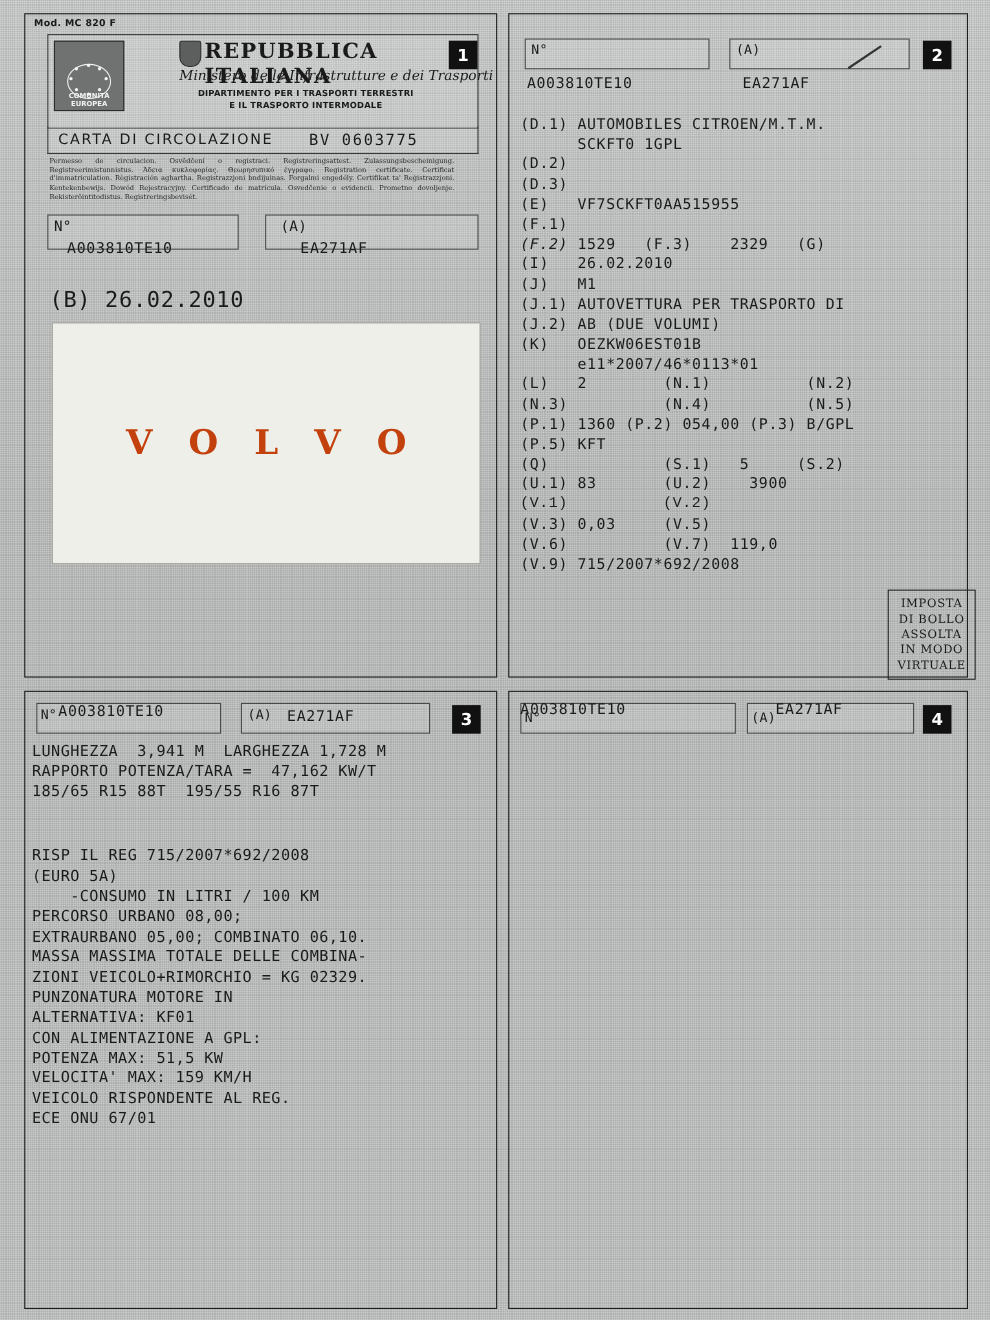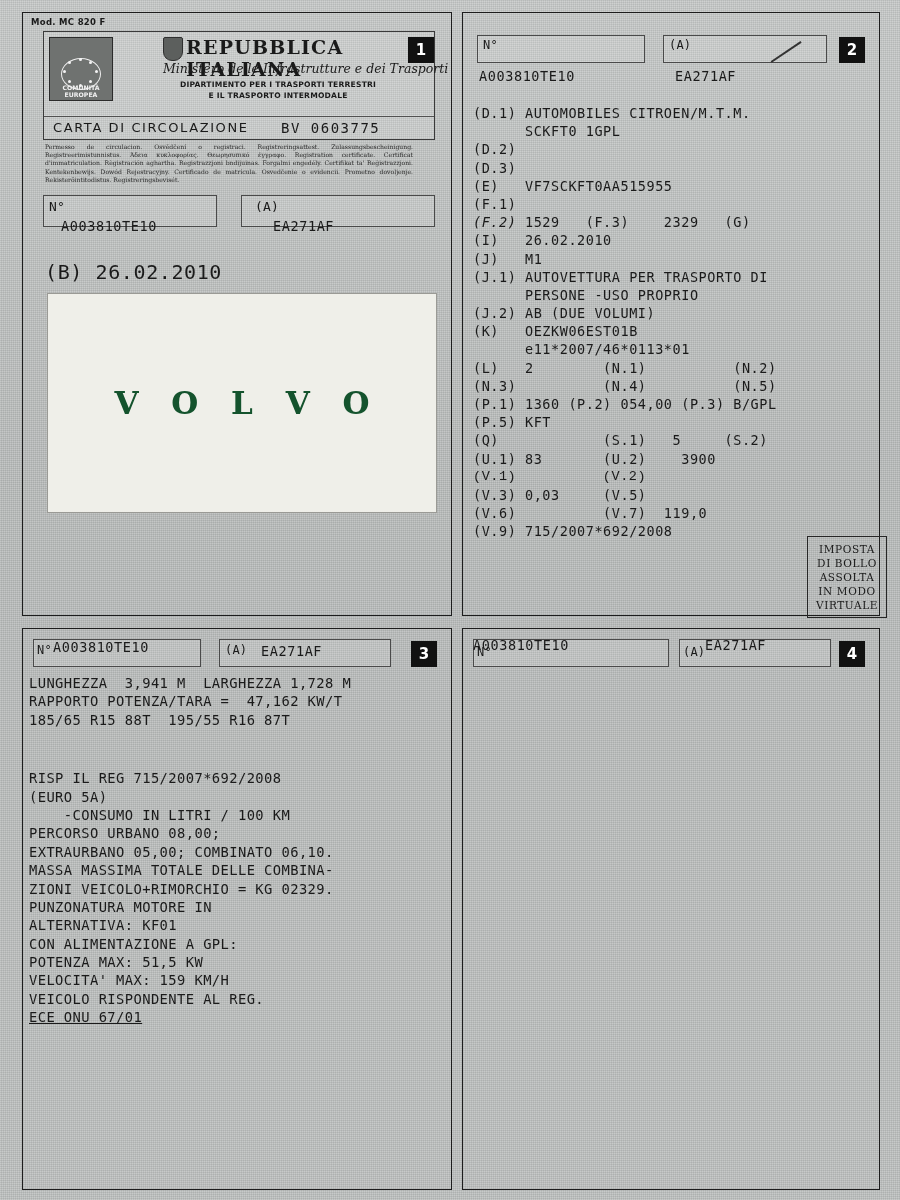--- a/index.html
+++ b/index.html
@@ -135,21 +135,21 @@
     position:absolute;
     background:#efefe9;
     border:1px solid #9a9a95;
     display:flex;align-items:center;justify-content:center;
   }
   .sticker span{
     font-family:"DejaVu Serif", serif;
     font-size:31px;
     letter-spacing:11px;
     font-weight:bold;
-    color:#14532d;
+    color:#c2410c;
     padding-left:11px;
   }
   
   .stampbox{
     position:absolute;
     border:1.5px solid #262626;
     padding:5px 6px;
     text-align:center;
     font-family:"DejaVu Serif", serif;
     font-size:10.5px;
@@ -237,21 +237,20 @@
       <div style="position: relative; height: 18.2px; font-size: 13.5px; letter-spacing: 0.55px; white-space: pre;"><span style="display: inline-block; width: 52px;">(D.1)</span><span>AUTOMOBILES CITROEN/M.T.M.</span></div>
       <div style="position: relative; height: 18.2px; font-size: 13.5px; letter-spacing: 0.55px; white-space: pre;"><span style="display: inline-block; width: 52px;"></span><span>SCKFT0 1GPL</span></div>
       <div style="position: relative; height: 18.2px; font-size: 13.5px; letter-spacing: 0.55px; white-space: pre;"><span style="display: inline-block; width: 52px;">(D.2)</span><span></span></div>
       <div style="position: relative; height: 18.2px; font-size: 13.5px; letter-spacing: 0.55px; white-space: pre;"><span style="display: inline-block; width: 52px;">(D.3)</span><span></span></div>
       <div style="position: relative; height: 18.2px; font-size: 13.5px; letter-spacing: 0.55px; white-space: pre;"><span style="display: inline-block; width: 52px;">(E)</span><span>VF7SCKFT0AA515955</span></div>
       <div style="position: relative; height: 18.2px; font-size: 13.5px; letter-spacing: 0.55px; white-space: pre;"><span style="display: inline-block; width: 52px;">(F.1)</span><span></span></div>
       <div style="position: relative; height: 18.2px; font-size: 13.5px; letter-spacing: 0.55px; white-space: pre;"><span style="display: inline-block; width: 52px; font-style: italic;">(F.2)</span><span>1529   (F.3)    2329   (G)</span></div>
       <div style="position: relative; height: 18.2px; font-size: 13.5px; letter-spacing: 0.55px; white-space: pre;"><span style="display: inline-block; width: 52px;">(I)</span><span>26.02.2010</span></div>
       <div style="position: relative; height: 18.2px; font-size: 13.5px; letter-spacing: 0.55px; white-space: pre;"><span style="display: inline-block; width: 52px;">(J)</span><span>M1</span></div>
       <div style="position: relative; height: 18.2px; font-size: 13.5px; letter-spacing: 0.55px; white-space: pre;"><span style="display: inline-block; width: 52px;">(J.1)</span><span>AUTOVETTURA PER TRASPORTO DI</span></div>
-      <div style="position: relative; height: 18.2px; font-size: 13.5px; letter-spacing: 0.55px; white-space: pre;"><span style="display: inline-block; width: 52px;"></span><span>PERSONE -USO PROPRIO</span></div>
       <div style="position: relative; height: 18.2px; font-size: 13.5px; letter-spacing: 0.55px; white-space: pre;"><span style="display: inline-block; width: 52px;">(J.2)</span><span>AB (DUE VOLUMI)</span></div>
       <div style="position: relative; height: 18.2px; font-size: 13.5px; letter-spacing: 0.55px; white-space: pre;"><span style="display: inline-block; width: 52px;">(K)</span><span>OEZKW06EST01B</span></div>
       <div style="position: relative; height: 18.2px; font-size: 13.5px; letter-spacing: 0.55px; white-space: pre;"><span style="display: inline-block; width: 52px;"></span><span>e11*2007/46*0113*01</span></div>
       <div style="position: relative; height: 18.2px; font-size: 13.5px; letter-spacing: 0.55px; white-space: pre;"><span style="display: inline-block; width: 52px;">(L)</span><span>2        (N.1)          (N.2)</span></div>
       <div style="position: relative; height: 18.2px; font-size: 13.5px; letter-spacing: 0.55px; white-space: pre;"><span style="display: inline-block; width: 52px;">(N.3)</span><span>         (N.4)          (N.5)</span></div>
       <div style="position: relative; height: 18.2px; font-size: 13.5px; letter-spacing: 0.55px; white-space: pre;"><span style="display: inline-block; width: 52px;">(P.1)</span><span>1360 (P.2) 054,00 (P.3) B/GPL</span></div>
       <div style="position: relative; height: 18.2px; font-size: 13.5px; letter-spacing: 0.55px; white-space: pre;"><span style="display: inline-block; width: 52px;">(P.5)</span><span>KFT</span></div>
       <div style="position: relative; height: 18.2px; font-size: 13.5px; letter-spacing: 0.55px; white-space: pre;"><span style="display: inline-block; width: 52px;">(Q)</span><span>         (S.1)   5     (S.2)</span></div>
       <div style="position: relative; height: 18.2px; font-size: 13.5px; letter-spacing: 0.55px; white-space: pre;"><span style="display: inline-block; width: 52px;">(U.1)</span><span>83       (U.2)    3900</span></div>
       <div style="position: relative; height: 18.2px; font-size: 13.5px; letter-spacing: 0.55px; white-space: pre; font-family: Liberation Mono, monospace;"><span style="display: inline-block; width: 52px;">(V.1)</span><span>         (V.2)</span></div>
@@ -291,21 +290,21 @@
       <div style="height: 18.4px; font-size: 13.8px; letter-spacing: 0.4px; white-space: pre;">PERCORSO URBANO 08,00;</div>
       <div style="height: 18.4px; font-size: 13.8px; letter-spacing: 0.4px; white-space: pre;">EXTRAURBANO 05,00; COMBINATO 06,10.</div>
       <div style="height: 18.4px; font-size: 13.8px; letter-spacing: 0.4px; white-space: pre;">MASSA MASSIMA TOTALE DELLE COMBINA-</div>
       <div style="height: 18.4px; font-size: 13.8px; letter-spacing: 0.4px; white-space: pre;">ZIONI VEICOLO+RIMORCHIO = KG 02329.</div>
       <div style="height: 18.4px; font-size: 13.8px; letter-spacing: 0.4px; white-space: pre;">PUNZONATURA MOTORE IN</div>
       <div style="height: 18.4px; font-size: 13.8px; letter-spacing: 0.4px; white-space: pre;">ALTERNATIVA: KF01</div>
       <div style="height: 18.4px; font-size: 13.8px; letter-spacing: 0.4px; white-space: pre;">CON ALIMENTAZIONE A GPL:</div>
       <div style="height: 18.4px; font-size: 13.8px; letter-spacing: 0.4px; white-space: pre;">POTENZA MAX: 51,5 KW</div>
       <div style="height: 18.4px; font-size: 13.8px; letter-spacing: 0.4px; white-space: pre;">VELOCITA' MAX: 159 KM/H</div>
       <div style="height: 18.4px; font-size: 13.8px; letter-spacing: 0.4px; white-space: pre;">VEICOLO RISPONDENTE AL REG.</div>
-      <div style="height: 18.4px; font-size: 13.8px; letter-spacing: 0.4px; white-space: pre; text-decoration: underline;">ECE ONU 67/01</div>
+      <div style="height: 18.4px; font-size: 13.8px; letter-spacing: 0.4px; white-space: pre;">ECE ONU 67/01</div>
     </div>
 </div>
 
 <div class="panel" style="left:462px;top:628px;width:416px;height:560px;">
 
   <div class="pnum" style="left:376px;top:12px;">4</div>
 
   <div class="fieldbox" style="left:10px;top:10px;width:194px;height:26px;"></div>
   <div class="lbl" style="left:14px;top:16px;font-size:12px;">N°</div>
   <div class="val" style="left:10px;top:8px;">A003810TE10</div>

